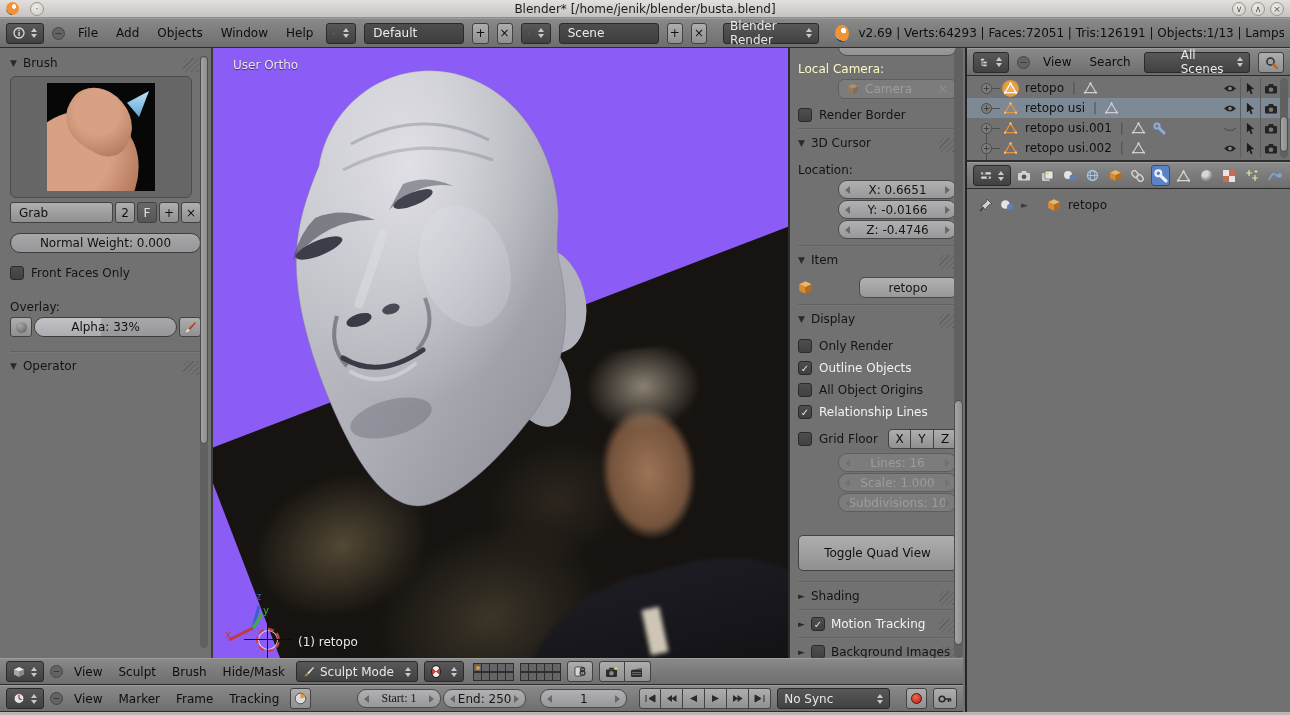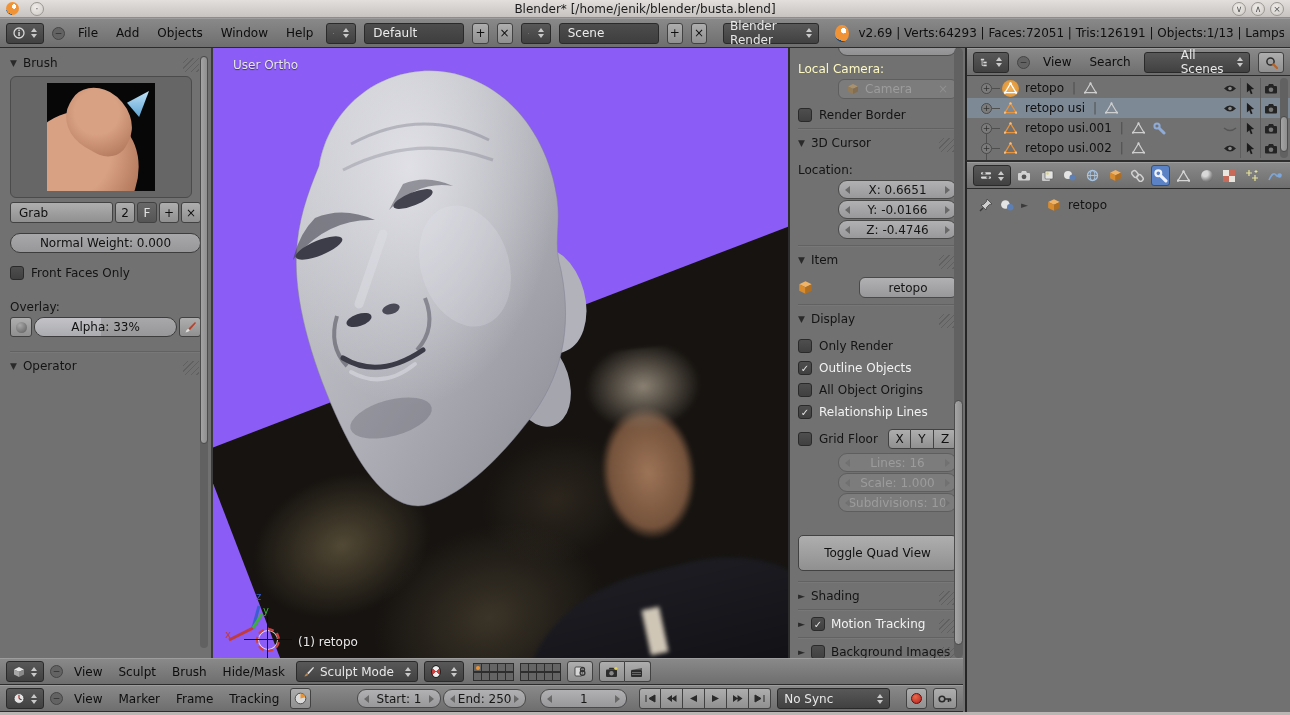--- a/index.html
+++ b/index.html
@@ -896,21 +896,21 @@
     <span class="menu">View</span>
     <span class="menu">Marker</span>
     <span class="menu">Frame</span>
     <span class="menu">Tracking</span>
     <div class="btn" style="width:26px;">
       <svg width="13" height="13" viewBox="0 0 13 13">
           <circle cx="6.5" cy="6.5" r="5.3" fill="#dcdcdc" stroke="#333" stroke-width=".8"></circle>
           <path d="M6.5 6.5 L6.5 1.5 A5 5 0 0 1 11.3 5.2 Z" fill="#e89434"></path>
         </svg>
     </div>
-    <div class="num" style="width:106px;">
+    <div class="num" style="width:106px;font-family:Liberation Serif, serif;">
         <span class="pa l"></span>
         <span>Start: 1</span>
         <span class="pa r"></span>
       </div>
     <div class="num" style="width:106px; margin-left:-4px;">
         <span class="pa l"></span>
         <span>End: 250</span>
         <span class="pa r"></span>
       </div>
     <div class="num" style="width:110px; margin-left:8px;">

